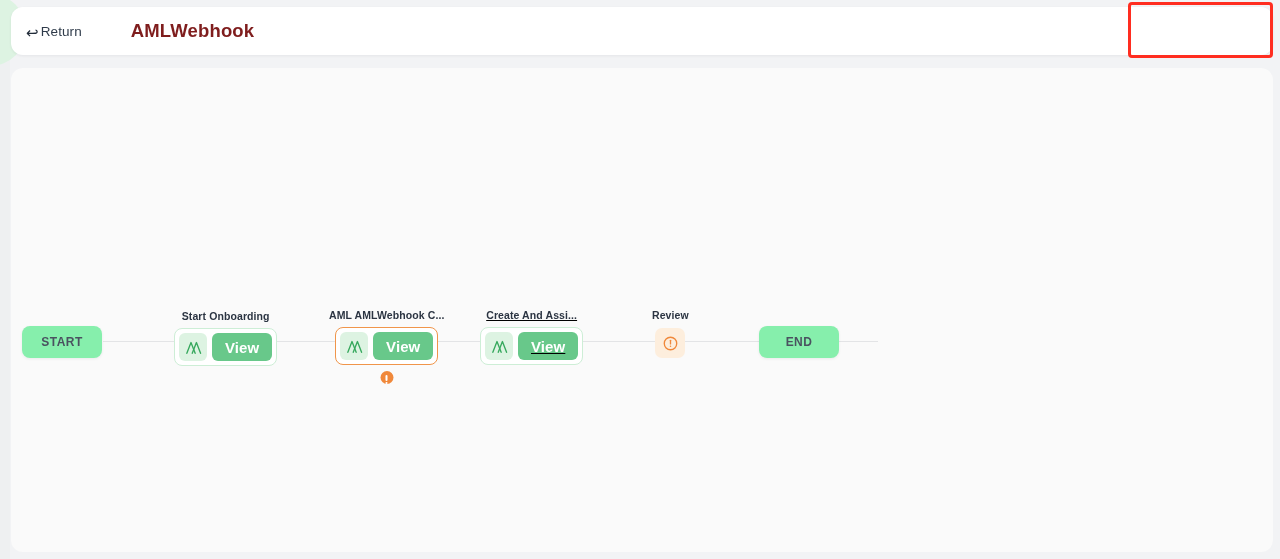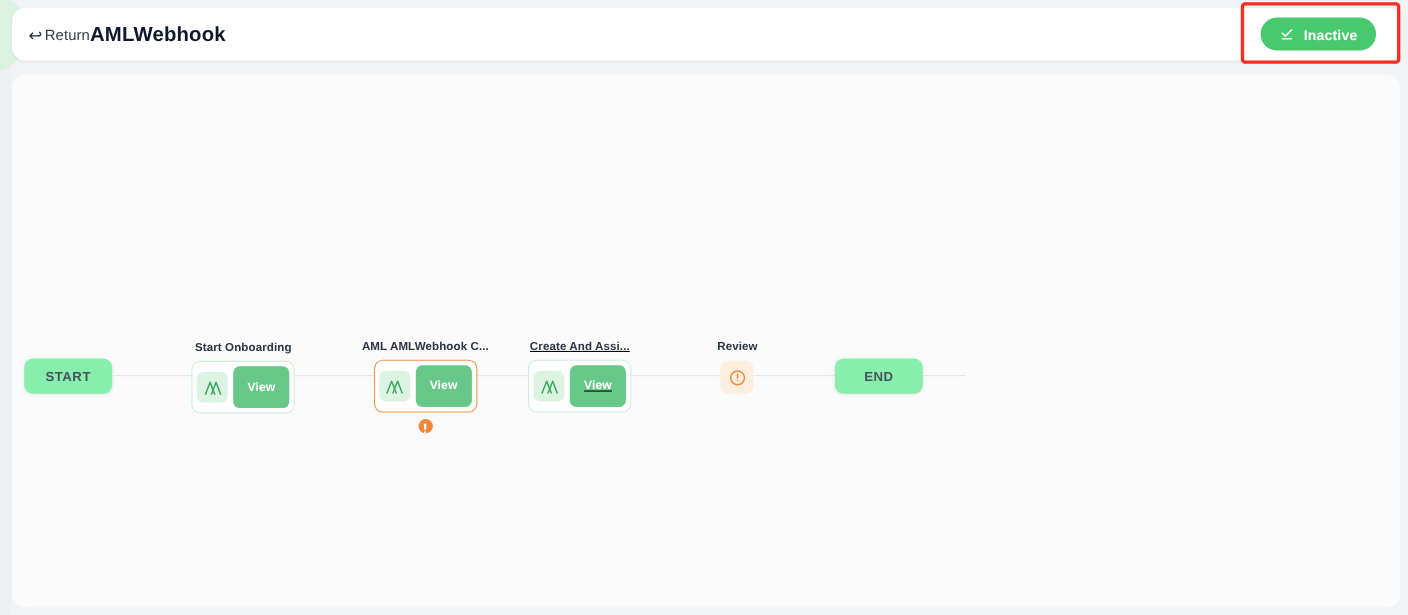--- a/index.html
+++ b/index.html
@@ -67,23 +67,24 @@
   }
   .return-arrow {
     font-size: 15px;
     line-height: 1;
     color: #222c3a;
     display: inline-block;
     transform: translateY(1px);
   }
 
   .page-title {
+    margin-left: 49px;
     font-size: 18.5px;
     font-weight: 600;
-    color: #0f172a;
+    color: #7f1d1d;
     letter-spacing: .15px;
   }
 
   .header-actions {
     margin-left: auto;
     display: flex;
     align-items: center;
     gap: 13px;
     margin-right: 22px;
   }
@@ -206,26 +207,26 @@
     border-radius: 6px;
     background: #ddf3e2;
     display: flex;
     align-items: center;
     justify-content: center;
     cursor: pointer;
   }
   .node-icon-box.warn-bg { background: #ddf3e2; }
 
   .view-btn {
-    height: 38px;
+    height: 28px;
     padding: 0 13px;
     border-radius: 6px;
     background: #68c88a;
     color: #ffffff;
-    font-size: 11px;
+    font-size: 15px;
     font-weight: 600;
     border: none;
     display: flex;
     align-items: center;
     justify-content: center;
     cursor: pointer;
     letter-spacing: .1px;
   }
 
   
@@ -284,29 +285,20 @@
 
     <div class="return-btn">
       <span class="return-arrow">↩</span>
       <span>Return</span>
     </div>
 
     <div class="page-title">AMLWebhook</div>
 
     <div class="header-actions">
 
-      <button class="pill">
-        <span>
-          <svg width="14" height="14" viewBox="0 0 16 16" fill="none">
-            <path d="M3.2 7.1 L6.2 10.1 L12.6 3.7" stroke="#ffffff" stroke-width="1.7" stroke-linecap="round" stroke-linejoin="round"></path>
-            <path d="M3.2 12.8 H12.6" stroke="#ffffff" stroke-width="1.7" stroke-linecap="round"></path>
-          </svg>
-        </span>
-        <span>Inactive</span>
-      </button>
 
 
     </div>
   </div>
 
   <div class="highlight-rect"></div>
 
   <div class="canvas">
     <div class="flow">
 

